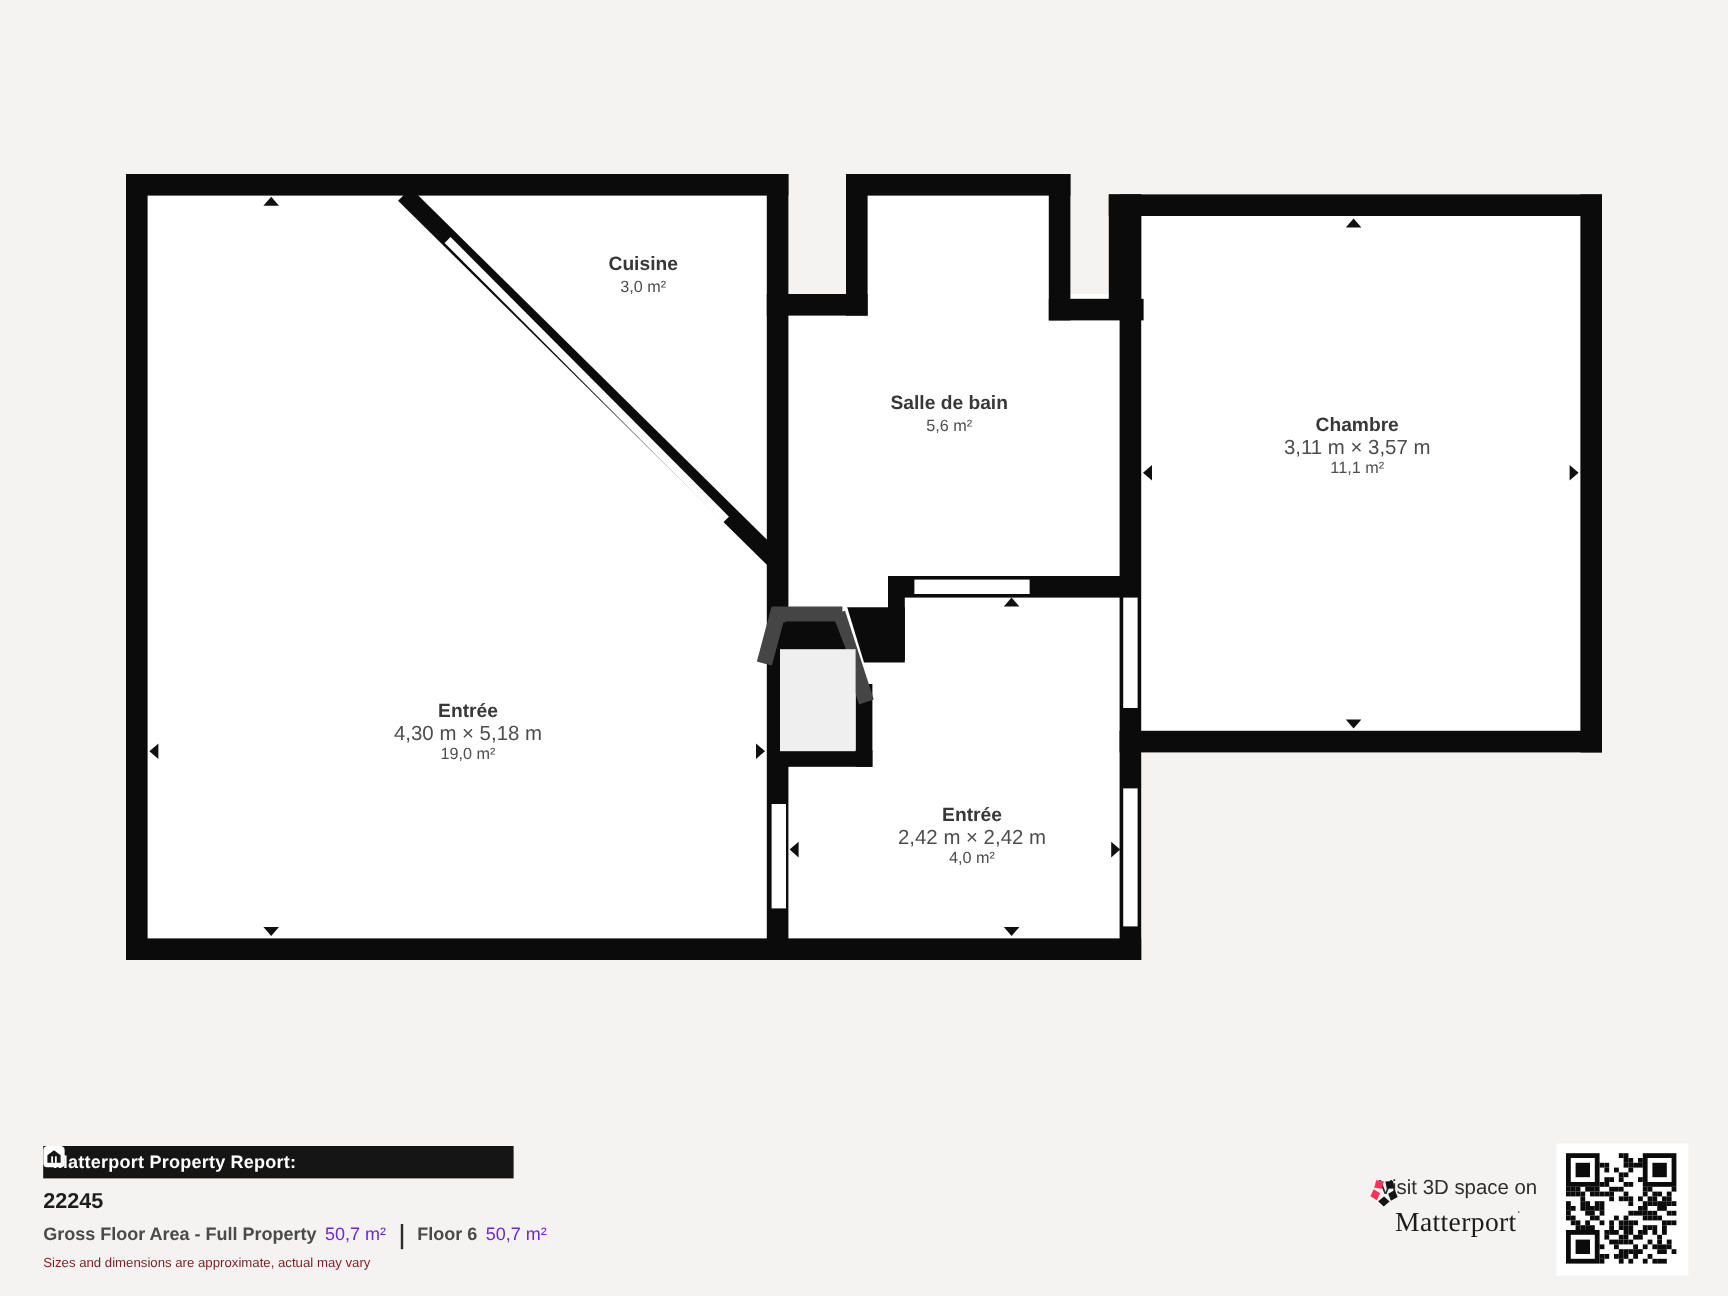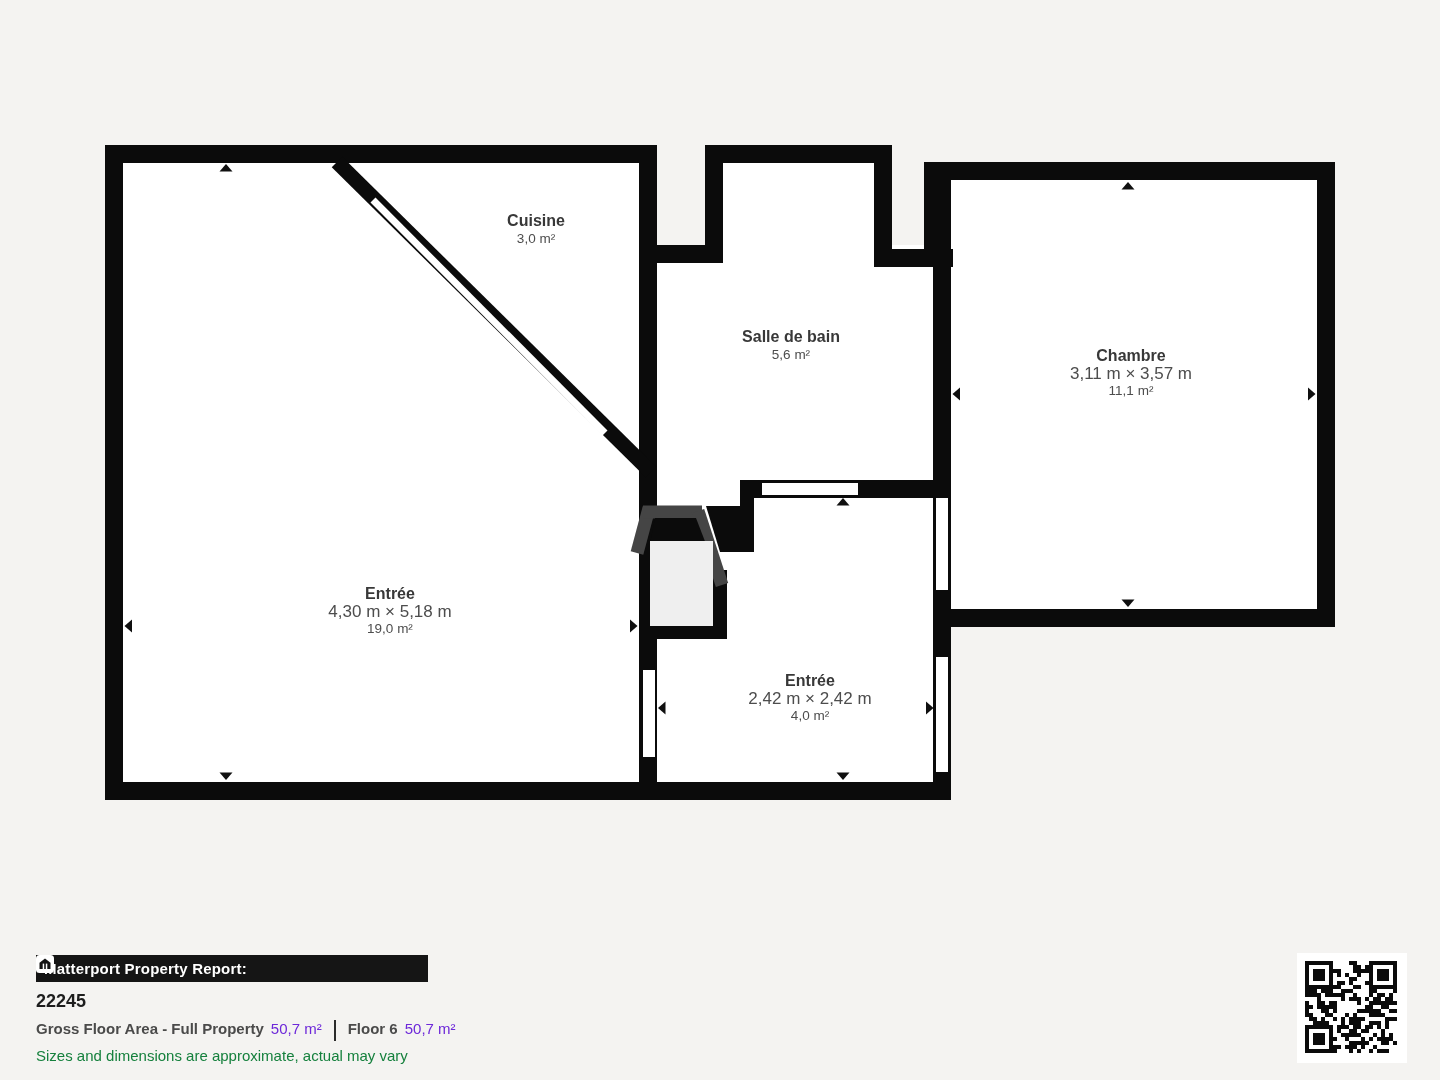--- a/index.html
+++ b/index.html
@@ -41,21 +41,21 @@
     font-size:15px;color:#555555;display:flex;align-items:flex-start;
   }
   .stat-label{font-weight:bold;color:#4a4a4a;}
   .stat-value{margin-left:7px;color:#6d28d9;}
   .stat-divider{
     display:inline-block;width:2px;height:21px;background:#2b2b2b;
     margin:0 12px;
   }
   .disclaimer{
     position:absolute;left:36px;top:1047px;
-    font-size:15px;color:#15803d;
+    font-size:11px;color:#7f1d1d;
   }
 
   
   .promo{
     position:absolute;left:1140px;top:980px;width:150px;
     display:flex;flex-direction:column;align-items:center;
   }
   .visit-text{font-size:17px;color:#2e2e2e;}
   .brand-row{display:flex;align-items:center;gap:7px;margin-top:6px;}
   .brand-word{
@@ -184,20 +184,35 @@
   <div class="stats-line">
     <span class="stat-label">Gross Floor Area - Full Property</span>
     <span class="stat-value">50,7 m²</span>
     <span class="stat-divider"></span>
     <span class="stat-label">Floor 6</span>
     <span class="stat-value">50,7 m²</span>
   </div>
 
   <div class="disclaimer">Sizes and dimensions are approximate, actual may vary</div>
 
+  <div class="promo">
+    <div class="visit-text">Visit 3D space on</div>
+    <div class="brand-row">
+      <svg width="27" height="27" viewBox="0 0 26 26">
+        <g>
+          <path d="M13 1.5 L17.6 5.6 L13 9.6 L8.4 5.6 Z" fill="#ff3158" transform="rotate(-34 13 13)"></path>
+          <path d="M13 1.5 L17.6 5.6 L13 9.6 L8.4 5.6 Z" fill="#141414" transform="rotate(38 13 13)"></path>
+          <path d="M13 1.5 L17.6 5.6 L13 9.6 L8.4 5.6 Z" fill="#141414" transform="rotate(110 13 13)"></path>
+          <path d="M13 1.5 L17.6 5.6 L13 9.6 L8.4 5.6 Z" fill="#141414" transform="rotate(182 13 13)"></path>
+          <path d="M13 1.5 L17.6 5.6 L13 9.6 L8.4 5.6 Z" fill="#ff3158" transform="rotate(254 13 13)"></path>
+        </g>
+      </svg>
+      <span class="brand-word"><span>Matterport</span><span class="brand-mark">·</span></span>
+    </div>
+  </div>
 
   <div class="qr-box">
     <svg id="qr-svg" width="110" height="110" viewBox="0 0 110 110">
         <rect x="8" y="8" width="28" height="28" fill="#0b0b0b"></rect>
         <rect x="12" y="12" width="20" height="20" fill="#ffffff"></rect>
         <rect x="16" y="16" width="12" height="12" fill="#0b0b0b"></rect>
         <rect x="72" y="8" width="28" height="28" fill="#0b0b0b"></rect>
         <rect x="76" y="12" width="20" height="20" fill="#ffffff"></rect>
         <rect x="80" y="16" width="12" height="12" fill="#0b0b0b"></rect>
         <rect x="8" y="72" width="28" height="28" fill="#0b0b0b"></rect>

